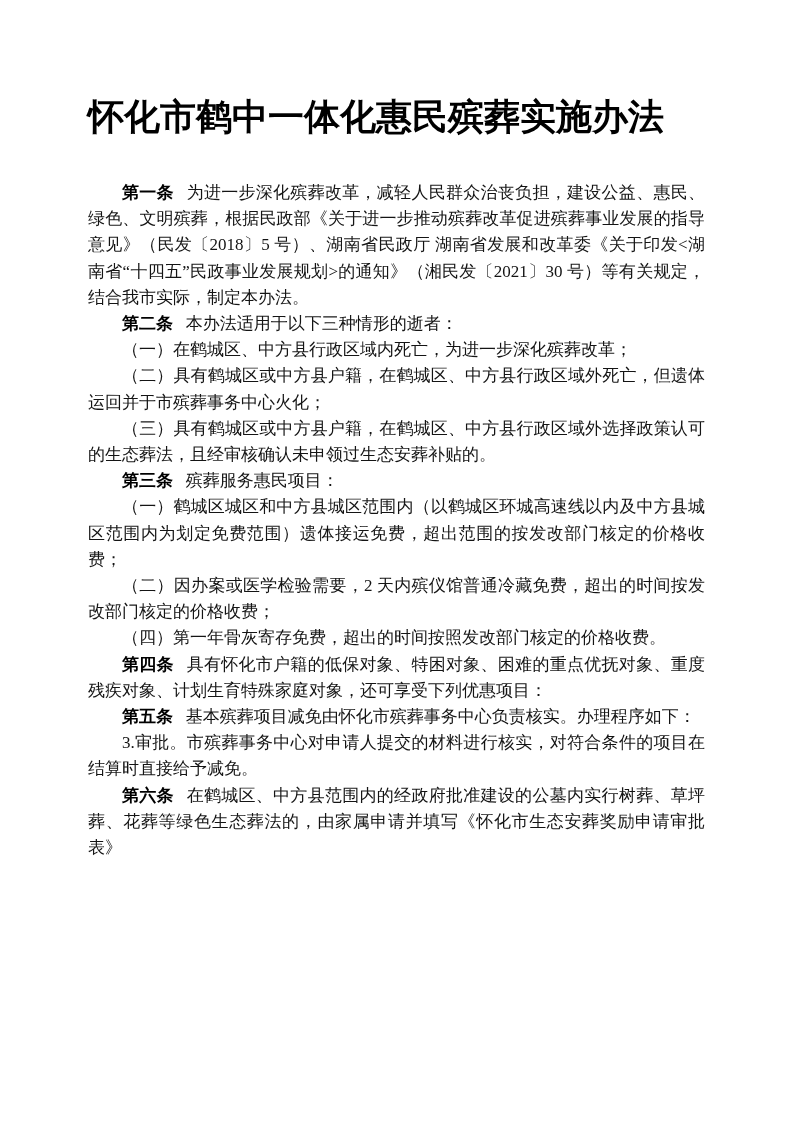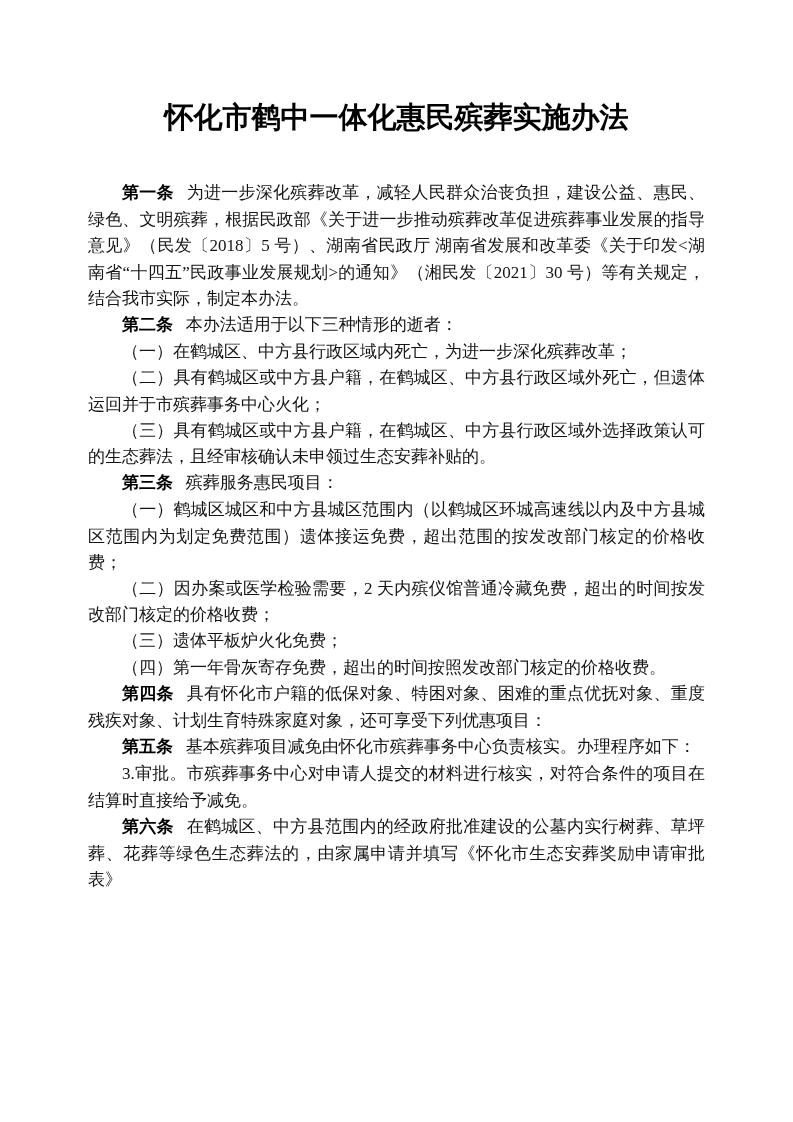--- a/index.html
+++ b/index.html
@@ -17,43 +17,42 @@
     padding: 0 88px;
     overflow: hidden;
     color: #141414;
     font-family: "Liberation Serif", "DejaVu Serif", serif;
   }
   .doc-title {
     margin: 0;
     padding-top: 99px;
     font-family: "Liberation Sans", "DejaVu Sans", sans-serif;
     font-weight: 700;
-    font-size: 29px;
+    font-size: 36px;
     line-height: 36px;
-    text-align: center;
     color: #000000;
     white-space: nowrap;
   }
   .content {
     margin-top: 45px;
     font-size: 17px;
     line-height: 26.2px;
     text-align: justify;
     text-justify: inter-character;
     color: #141414;
   }
   .content p {
     margin: 0;
     padding: 0;
     text-indent: 2em;
     word-break: break-all;
   }
   .lead {
     font-weight: 700;
-    font-family: Liberation Mono, monospace;
+    font-family: Liberation Serif, serif;
     color: #000000;
     margin-right: 0.75em;
   }
 </style>
 </head>
 <body>
 
 <div class="page">
 
   <h1 class="doc-title">怀化市鹤中一体化惠民殡葬实施办法</h1>
@@ -69,21 +68,20 @@
     <p>（二）具有鹤城区或中方县户籍，在鹤城区、中方县行政区域外死亡，但遗体运回并于市殡葬事务中心火化；</p>
 
     <p>（三）具有鹤城区或中方县户籍，在鹤城区、中方县行政区域外选择政策认可的生态葬法，且经审核确认未申领过生态安葬补贴的。</p>
 
     <p><span class="lead">第三条</span><span>殡葬服务惠民项目：</span></p>
 
     <p>（一）鹤城区城区和中方县城区范围内（以鹤城区环城高速线以内及中方县城区范围内为划定免费范围）遗体接运免费，超出范围的按发改部门核定的价格收费；</p>
 
     <p>（二）因办案或医学检验需要，2 天内殡仪馆普通冷藏免费，超出的时间按发改部门核定的价格收费；</p>
 
-    <p>（三）遗体平板炉火化免费；</p>
 
     <p>（四）第一年骨灰寄存免费，超出的时间按照发改部门核定的价格收费。</p>
 
     <p><span class="lead">第四条</span><span>具有怀化市户籍的低保对象、特困对象、困难的重点优抚对象、重度残疾对象、计划生育特殊家庭对象，还可享受下列优惠项目：</span></p>
 
 
 
     <p><span class="lead">第五条</span><span>基本殡葬项目减免由怀化市殡葬事务中心负责核实。办理程序如下：</span></p>
 
 

